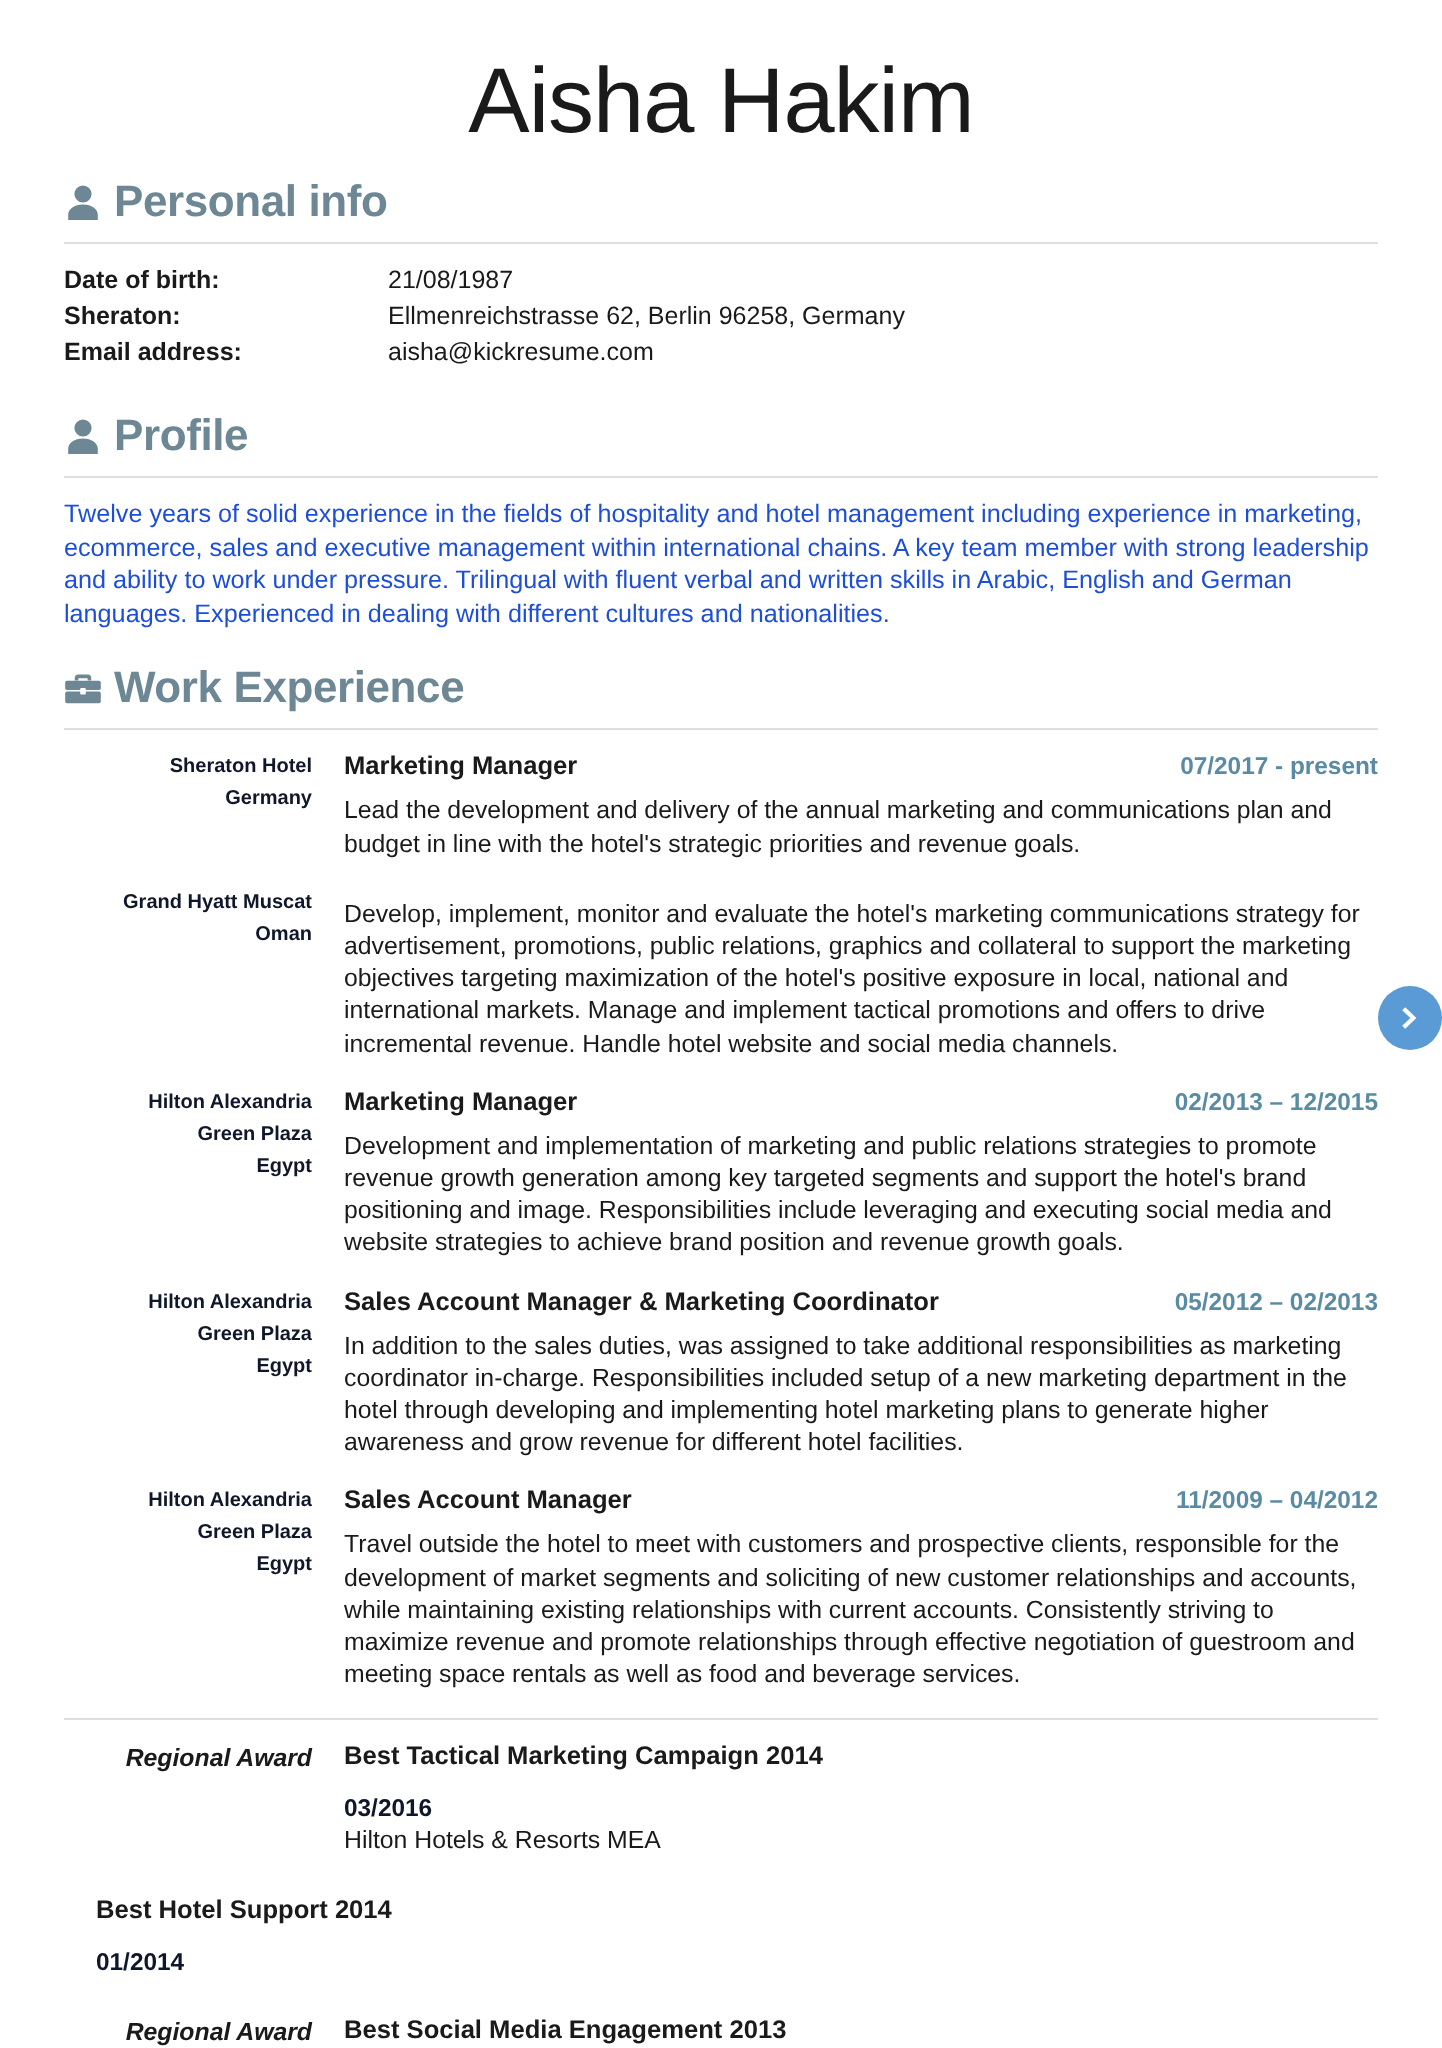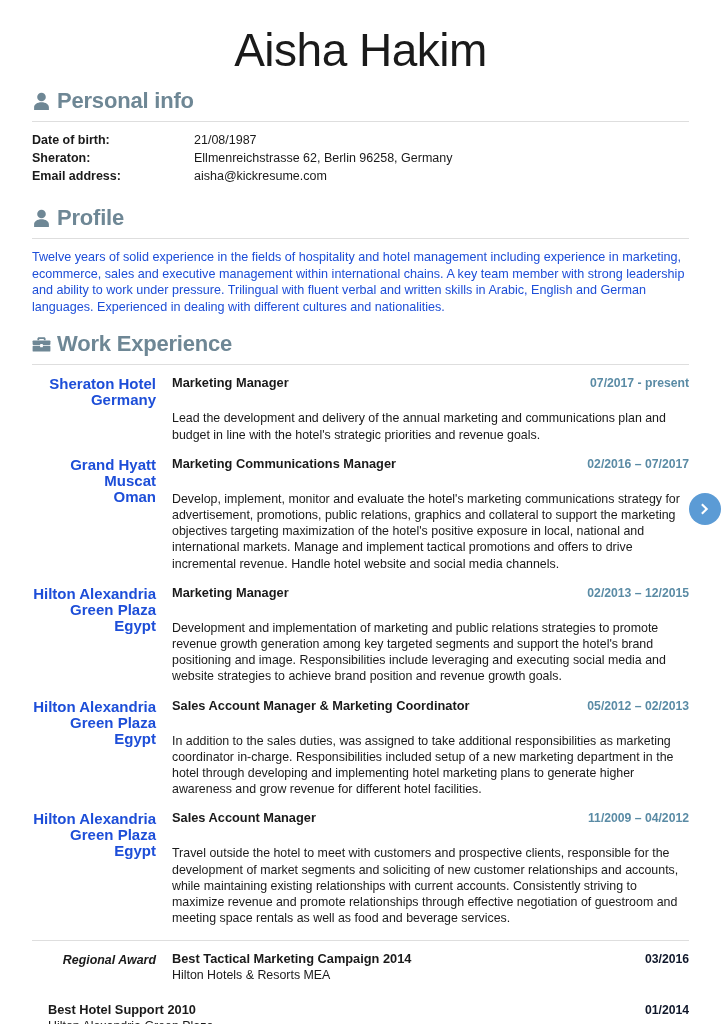--- a/index.html
+++ b/index.html
@@ -98,24 +98,24 @@
 
   
   .entry {
     display: flex;
     margin-bottom: 13px;
   }
   .entry-left {
     width: 124px;
     flex: 0 0 124px;
     text-align: right;
-    font-size: 15px;
-    font-weight: bold;
-    line-height: 16px;
-    color: #1d4ed8;
+    font-size: 10px;
+    font-weight: bold;
+    line-height: 16px;
+    color: #0f172a;
     padding-top: 1px;
   }
   .entry-left .loc-line { display: block; }
   .entry-body {
     flex: 1 1 auto;
     padding-left: 16px;
     min-width: 0;
   }
   .entry-title-row {
     display: flex;
@@ -133,21 +133,21 @@
     font-size: 12.2px;
     font-weight: bold;
     color: #5a8ba5;
     white-space: nowrap;
     line-height: 16px;
   }
   .entry-desc {
     font-size: 12.4px;
     line-height: 16.2px;
     color: #1a1a1a;
-    margin-top: 19px;
+    margin-top: 6px;
   }
 
   
   .award {
     display: flex;
     margin-bottom: 18px;
   }
   .award-left {
     width: 124px;
     flex: 0 0 124px;
@@ -162,20 +162,21 @@
   .award-body {
     flex: 1 1 auto;
     padding-left: 16px;
     min-width: 0;
   }
   .award-title-row {
     display: flex;
     align-items: baseline;
     justify-content: space-between;
     gap: 10px;
+    flex-direction: column;
   }
   .award-title {
     font-size: 12.8px;
     font-weight: bold;
     color: #1a1a1a;
     line-height: 16px;
   }
   .award-date {
     font-size: 12.2px;
     font-weight: bold;
@@ -285,24 +286,20 @@
         <div class="entry-desc">Lead the development and delivery of the annual marketing and communications plan and budget in line with the hotel's strategic priorities and revenue goals.</div>
       </div>
     </div>
 
     <div class="entry">
       <div class="entry-left">
         <span class="loc-line">Grand Hyatt Muscat</span>
         <span class="loc-line">Oman</span>
       </div>
       <div class="entry-body">
-        <div class="entry-title-row">
-          <div class="entry-title">Marketing Communications Manager</div>
-          <div class="entry-date">02/2016 – 07/2017</div>
-        </div>
         <div class="entry-desc">Develop, implement, monitor and evaluate the hotel's marketing communications strategy for advertisement, promotions, public relations, graphics and collateral to support the marketing objectives targeting maximization of the hotel's positive exposure in local, national and international markets. Manage and implement tactical promotions and offers to drive incremental revenue. Handle hotel website and social media channels.</div>
       </div>
     </div>
 
     <div class="entry">
       <div class="entry-left">
         <span class="loc-line">Hilton Alexandria</span>
         <span class="loc-line">Green Plaza</span>
         <span class="loc-line">Egypt</span>
       </div>
@@ -356,24 +353,23 @@
           <div class="award-title">Best Tactical Marketing Campaign 2014</div>
           <div class="award-date">03/2016</div>
         </div>
         <div class="award-sub">Hilton Hotels &amp; Resorts MEA</div>
       </div>
     </div>
 
     <div class="award">
       <div class="award-body">
         <div class="award-title-row">
-          <div class="award-title">Best Hotel Support 2010</div>
+          <div class="award-title">Best Hotel Support 2014</div>
           <div class="award-date">01/2014</div>
         </div>
-        <div class="award-sub">Hilton Alexandria Green Plaza</div>
       </div>
     </div>
 
     <div class="award">
       <div class="award-left">Regional Award</div>
       <div class="award-body">
         <div class="award-title-row">
           <div class="award-title">Best Social Media Engagement 2013</div>
           <div class="award-date">03/2013</div>
         </div>

